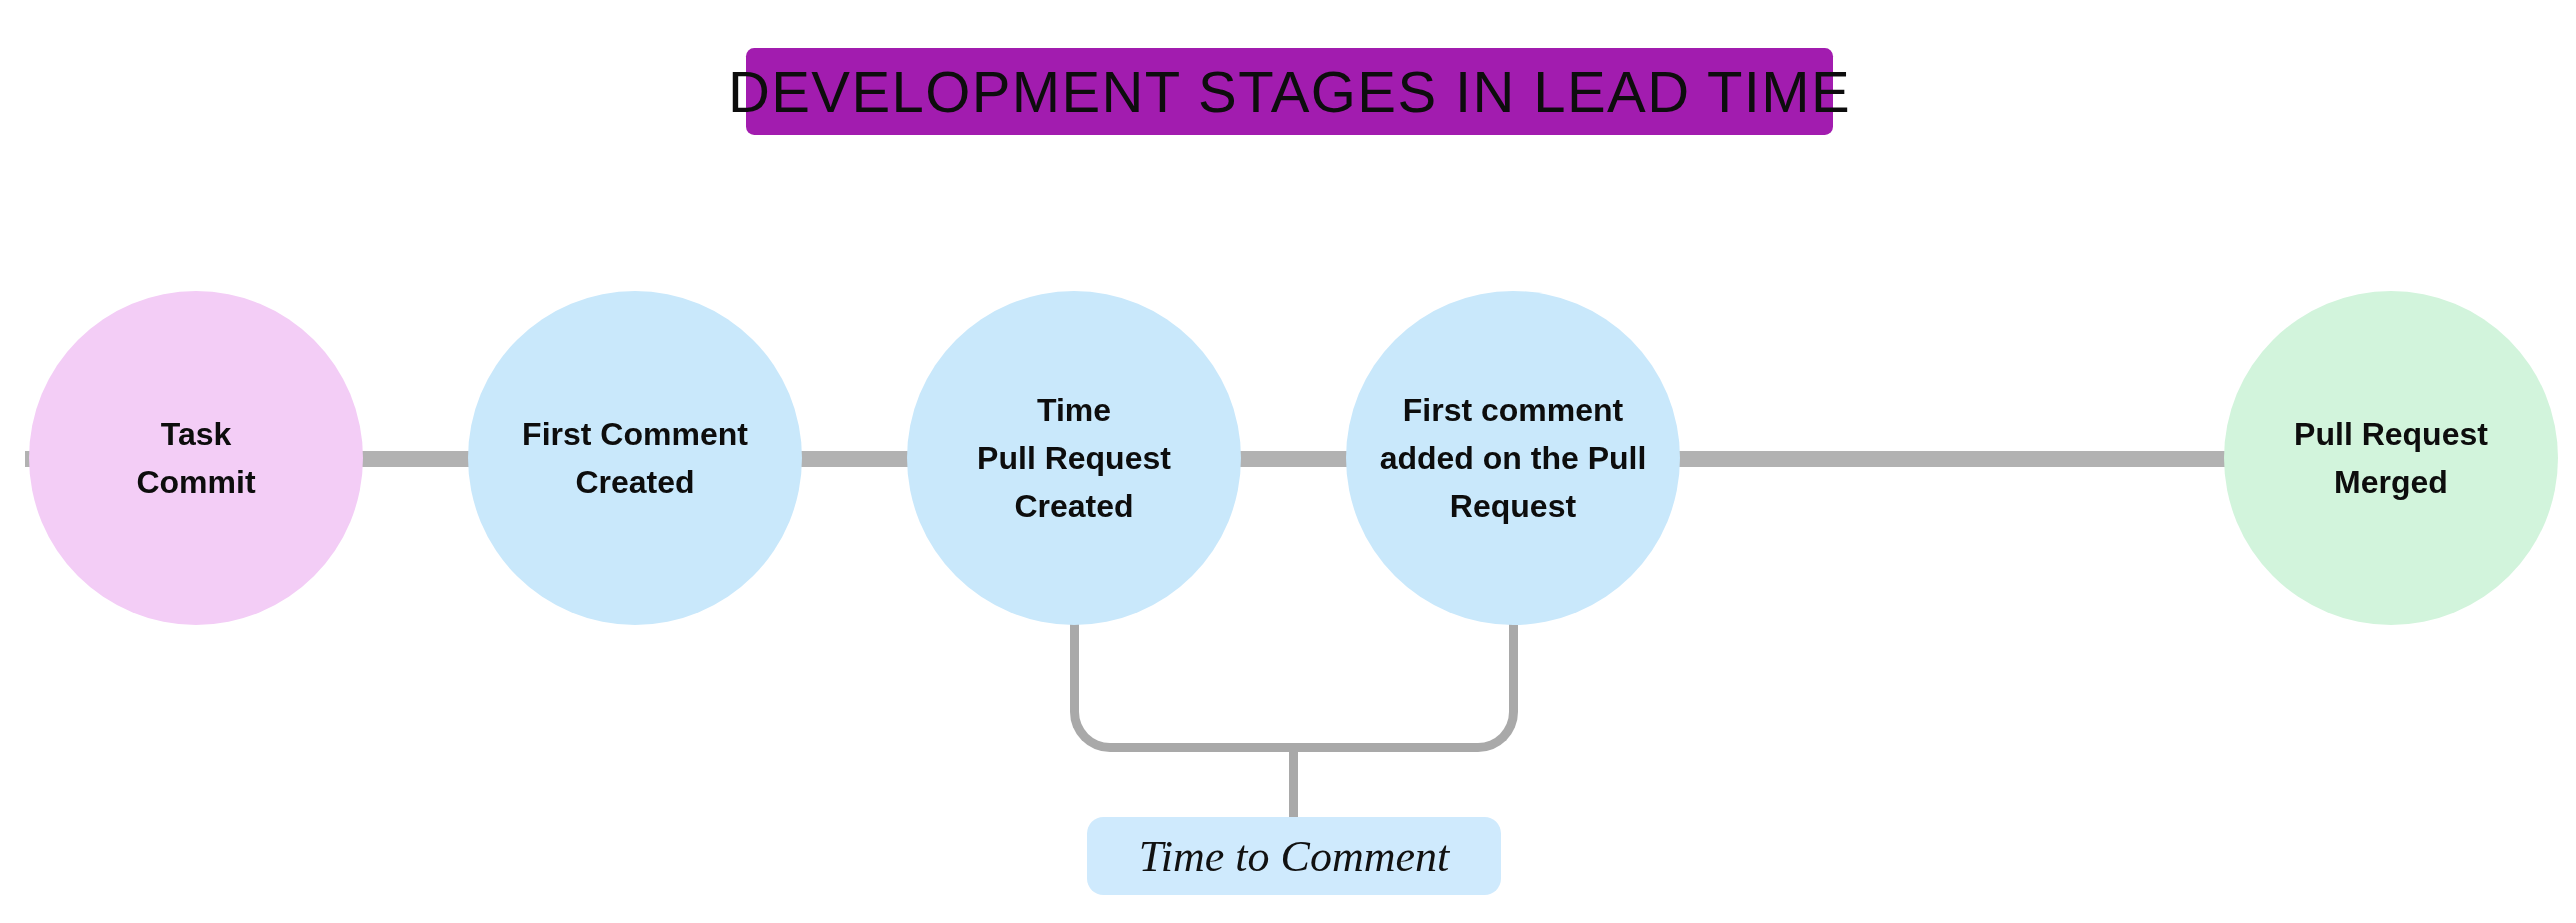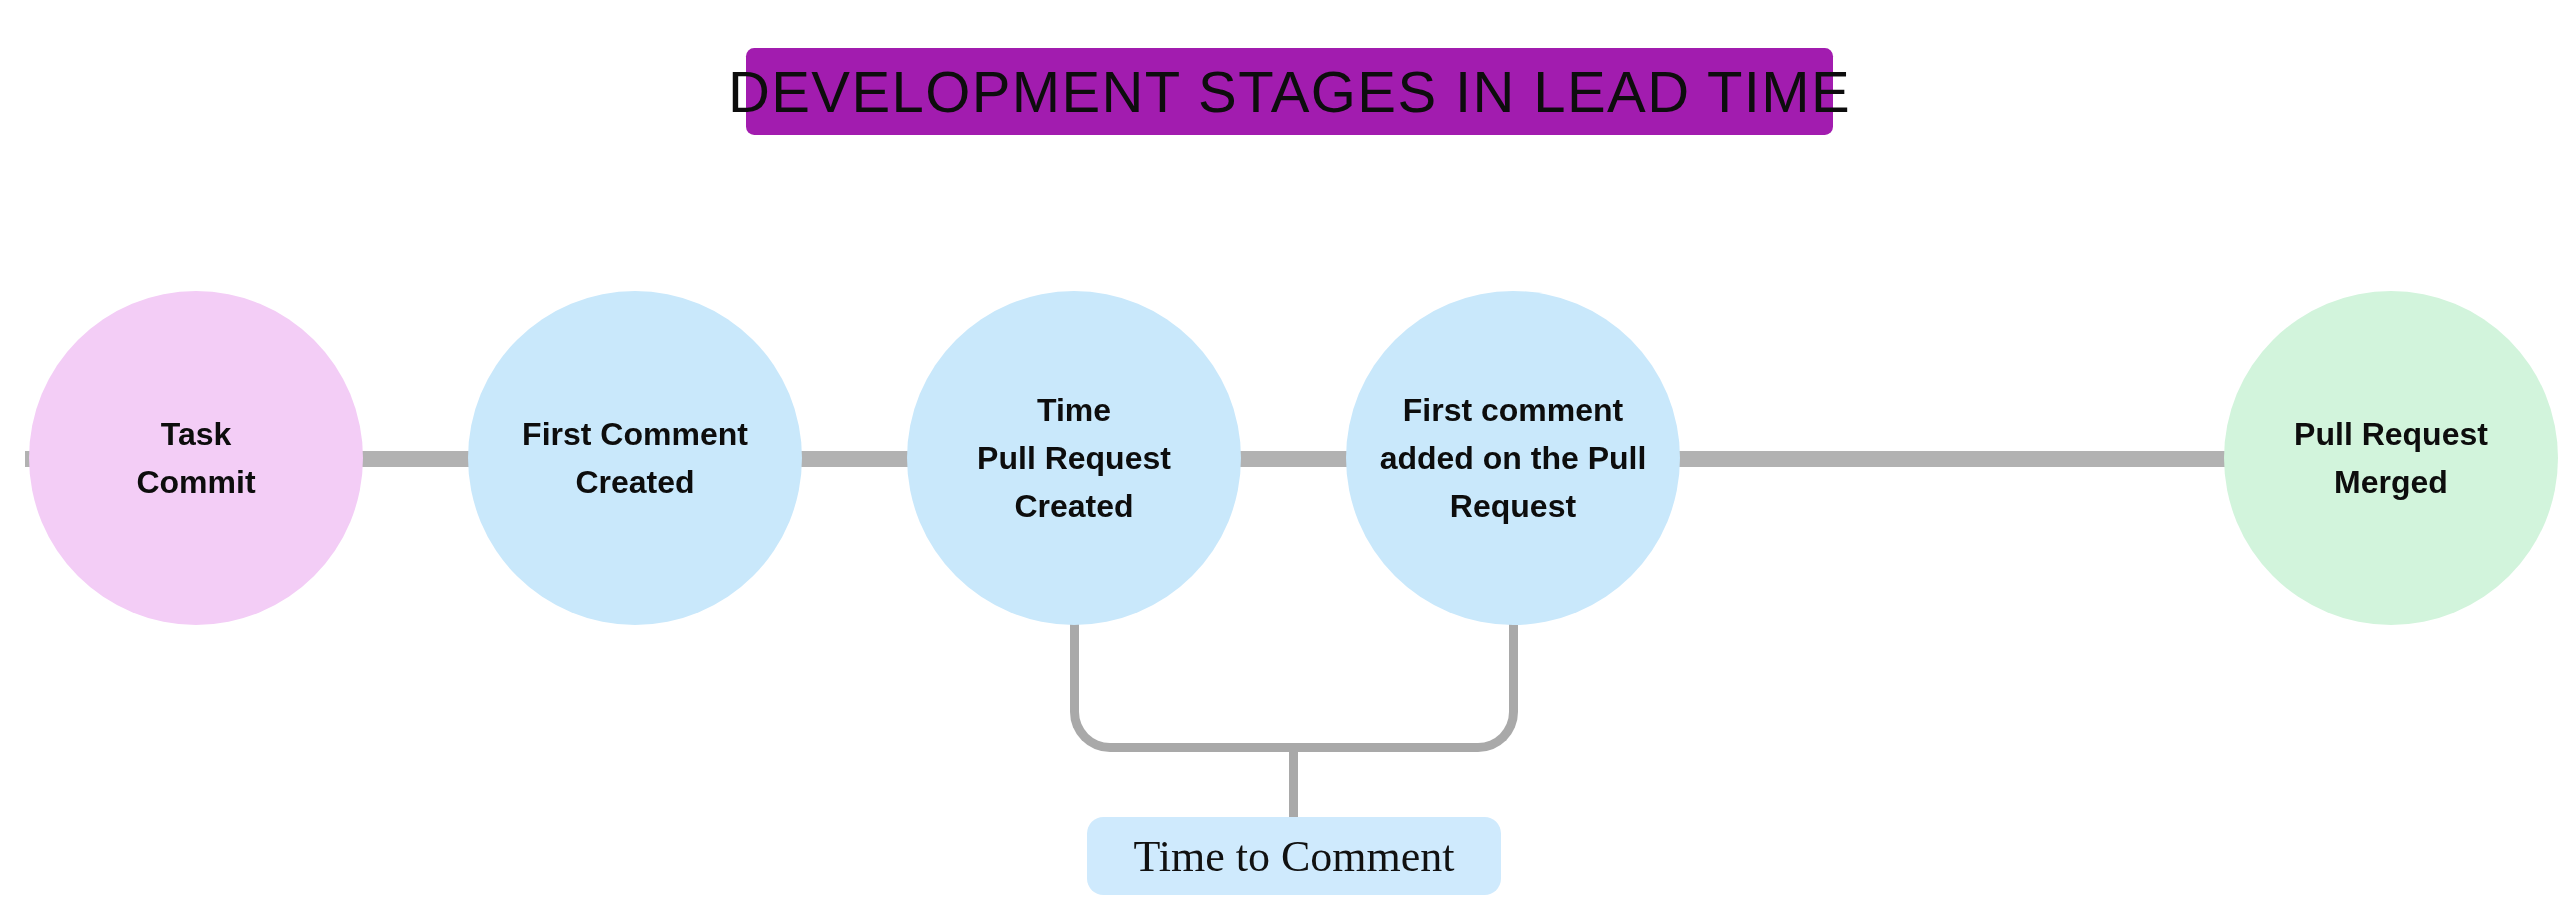--- a/index.html
+++ b/index.html
@@ -106,20 +106,21 @@
     align-items: center;
     justify-content: center;
     z-index: 2;
   }
   .label-box span {
     font-family: cursive;
     font-size: 44px;
     font-weight: 400;
     color: #111111;
     white-space: nowrap;
+    font-style: italic;
   }
 </style>
 </head>
 <body>
 
 <div class="canvas">
 
   <div class="banner" style="background-color: #a21caf;">
     <span>DEVELOPMENT STAGES IN LEAD TIME</span>
   </div>

